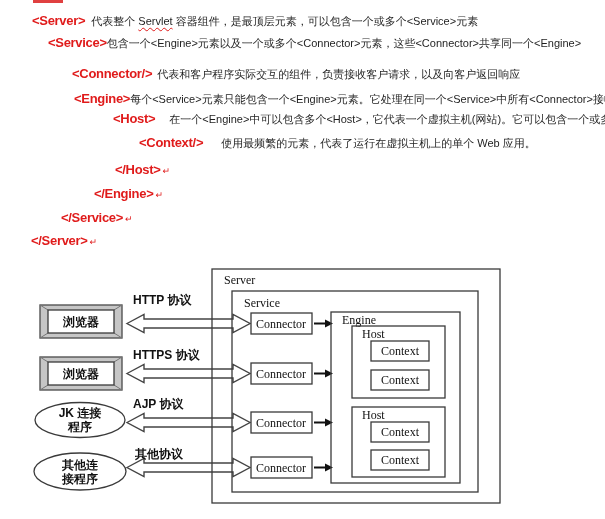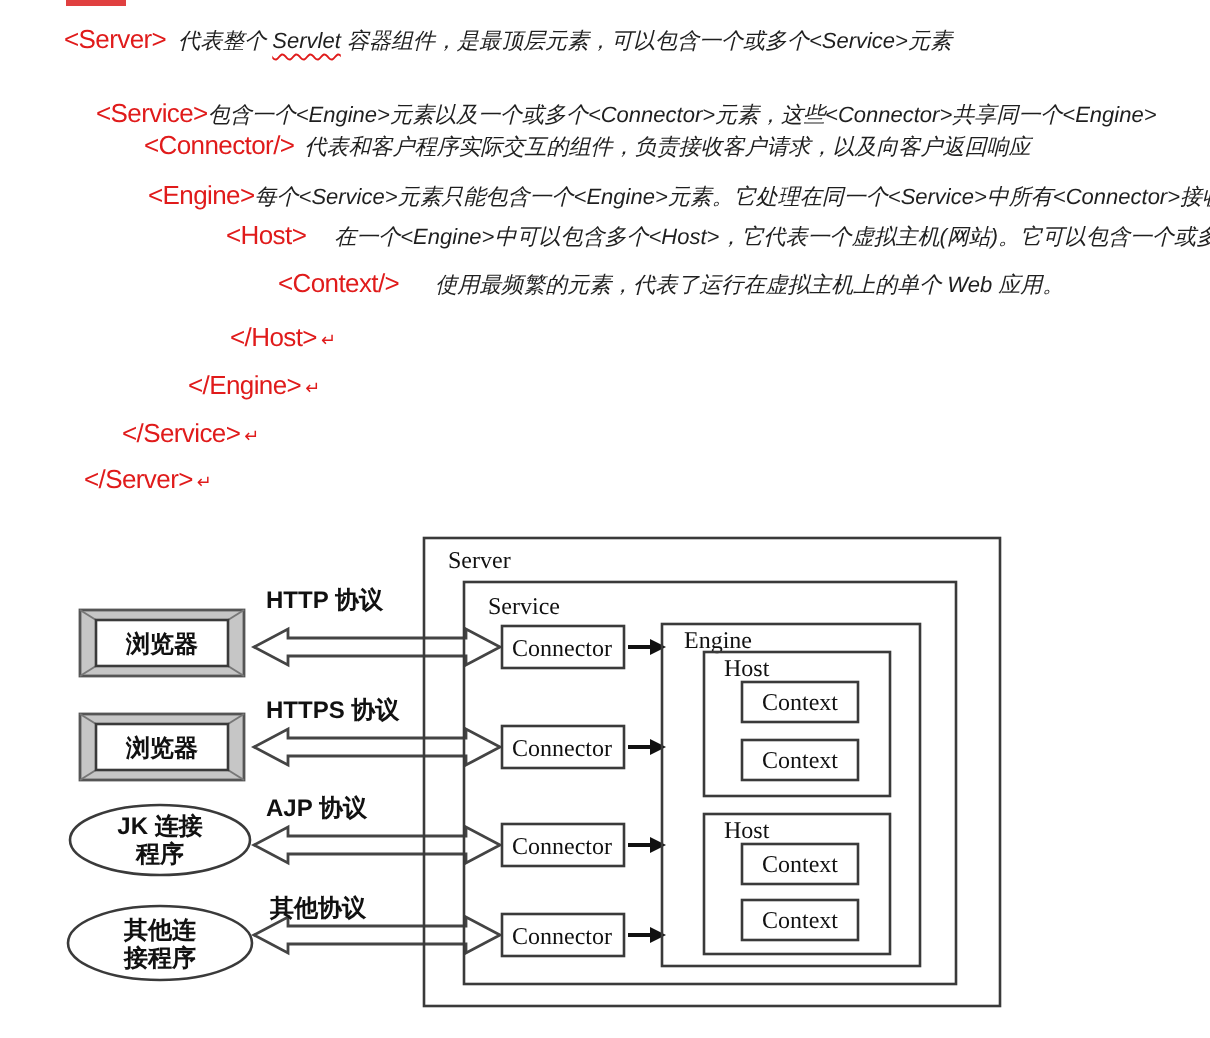--- a/index.html
+++ b/index.html
@@ -1,21 +1,21 @@
 <!DOCTYPE html>
 <html><head>
 <meta charset="utf-8">
 <style>
   html,body{margin:0;padding:0;}
   body{width:605px;height:519px;position:relative;background:#ffffff;overflow:hidden;
        font-family:"Liberation Sans", sans-serif;}
   .artifact{position:absolute;left:33px;top:0;width:30px;height:3px;background:#e04040;}
   .line{position:absolute;white-space:nowrap;line-height:15px;}
-  .tag{color:#e01b1b;font-weight:normal;font-size:13px;letter-spacing:-0.3px;}
-  .desc{font-size:11px;color:#1f1f1f;font-style:italic;}
+  .tag{color:#e01b1b;font-weight:bold;font-size:13px;letter-spacing:-0.3px;}
+  .desc{font-size:11px;color:#1f1f1f;}
   .gap6{margin-left:6px;}
   .gap5{margin-left:5px;margin-top:19px;}
   .gap14{margin-left:14px;}
   .gap18{margin-left:18px;}
   .squiggle{text-decoration:underline wavy #e01b1b;text-decoration-thickness:1px;text-underline-offset:2px;}
   .eol{color:#e01b1b;font-size:9px;margin-left:2px;}
   svg{position:absolute;left:0;top:264px;}
   .box{fill:none;stroke:#3a3a3a;stroke-width:1.3;}
   .wbox{fill:#ffffff;stroke:#3a3a3a;stroke-width:1.3;}
   .slabel{font-family:"Liberation Serif", serif;font-size:12px;fill:#111;}
@@ -28,21 +28,21 @@
   .bevline{stroke:#777;stroke-width:1;}
 </style>
 </head>
 <body>
 
 <div class="artifact"></div>
 
 <div class="line" style="left:32px;top:12px">
   <span class="tag">&lt;Server&gt;</span><span class="desc gap6"><span>代表整个 </span><span class="squiggle">Servlet</span><span> 容器组件，是最顶层元素，可以包含一个或多个&lt;Service&gt;元素</span></span>
 </div>
-<div class="line" style="left:48px;top:49px">
+<div class="line" style="left:48px;top:34px">
   <span class="tag">&lt;Service&gt;</span><span class="desc">包含一个&lt;Engine&gt;元素以及一个或多个&lt;Connector&gt;元素，这些&lt;Connector&gt;共享同一个&lt;Engine&gt;</span>
 </div>
 <div class="line" style="left:72px;top:65px">
   <span class="tag">&lt;Connector/&gt;</span><span class="desc gap5">代表和客户程序实际交互的组件，负责接收客户请求，以及向客户返回响应</span>
 </div>
 <div class="line" style="left:74px;top:90px">
   <span class="tag">&lt;Engine&gt;</span><span class="desc">每个&lt;Service&gt;元素只能包含一个&lt;Engine&gt;元素。它处理在同一个&lt;Service&gt;中所有&lt;Connector&gt;接收到的客户请求</span>
 </div>
 <div class="line" style="left:113px;top:110px">
   <span class="tag">&lt;Host&gt;</span><span class="desc gap14">在一个&lt;Engine&gt;中可以包含多个&lt;Host&gt;，它代表一个虚拟主机(网站)。它可以包含一个或多个 Web 应用</span>
@@ -52,21 +52,21 @@
 </div>
 <div class="line" style="left:115px;top:161px">
   <span class="tag">&lt;/Host&gt;</span><span class="eol">↵</span>
 </div>
 <div class="line" style="left:94px;top:185px">
   <span class="tag">&lt;/Engine&gt;</span><span class="eol">↵</span>
 </div>
 <div class="line" style="left:61px;top:209px">
   <span class="tag">&lt;/Service&gt;</span><span class="eol">↵</span>
 </div>
-<div class="line" style="left:42px;top:232px">
+<div class="line" style="left:31px;top:232px">
   <span class="tag">&lt;/Server&gt;</span><span class="eol">↵</span>
 </div>
 
 <svg width="510" height="255" viewBox="0 0 510 255">
 
   <polygon class="bigarrow" points="127,59.5 144,50.5 144,55 233,55 233,50.5 250,59.5 233,68.5 233,64 144,64 144,68.5"></polygon>
   <polygon class="bigarrow" points="127,109.5 144,100.5 144,105 233,105 233,100.5 250,109.5 233,118.5 233,114 144,114 144,118.5"></polygon>
   <polygon class="bigarrow" points="127,158.5 144,149.5 144,154 233,154 233,149.5 250,158.5 233,167.5 233,163 144,163 144,167.5"></polygon>
   <polygon class="bigarrow" points="127,203.5 144,194.5 144,199 233,199 233,194.5 250,203.5 233,212.5 233,208 144,208 144,212.5"></polygon>
 

